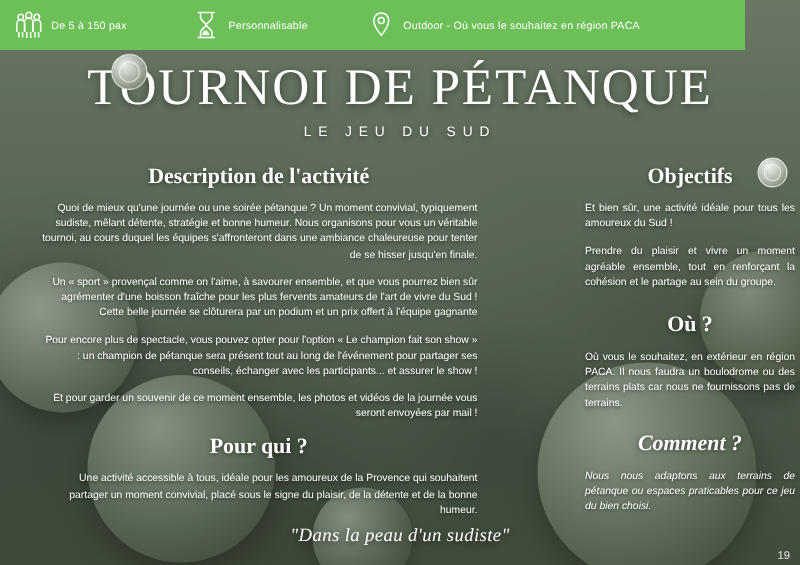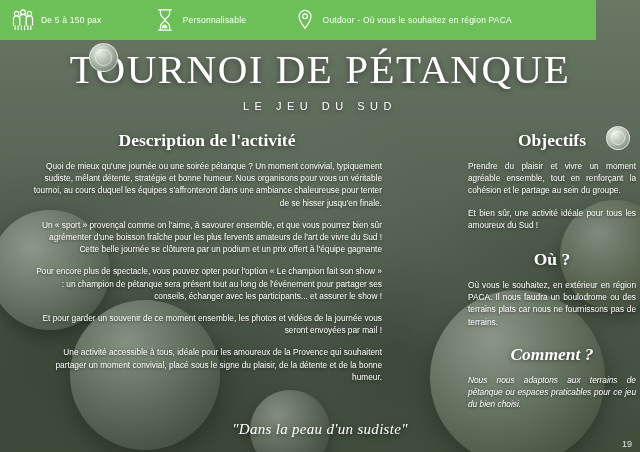--- a/index.html
+++ b/index.html
@@ -186,30 +186,31 @@
   <div class="col-left">
     <div class="sec-wrap">
       <h2 class="sec center">Description de l'activité</h2>
       <p class="body">Quoi de mieux qu'une journée ou une soirée pétanque ? Un moment convivial, typiquement sudiste, mêlant détente, stratégie et bonne humeur. Nous organisons pour vous un véritable tournoi, au cours duquel les équipes s'affronteront dans une ambiance chaleureuse pour tenter de se hisser jusqu'en finale.</p>
       <p class="body">Un « sport » provençal comme on l'aime, à savourer ensemble, et que vous pourrez bien sûr agrémenter d'une boisson fraîche pour les plus fervents amateurs de l'art de vivre du Sud ! Cette belle journée se clôturera par un podium et un prix offert à l'équipe gagnante</p>
       <p class="body">Pour encore plus de spectacle, vous pouvez opter pour l'option « Le champion fait son show » : un champion de pétanque sera présent tout au long de l'événement pour partager ses conseils, échanger avec les participants... et assurer le show !</p>
       <p class="body">Et pour garder un souvenir de ce moment ensemble, les photos et vidéos de la journée vous seront envoyées par mail !</p>
     </div>
 
     <div class="sec-wrap" style="margin-top:6px;">
+      <h2 class="sec center">Pour qui ?</h2>
       <p class="body">Une activité accessible à tous, idéale pour les amoureux de la Provence qui souhaitent partager un moment convivial, placé sous le signe du plaisir, de la détente et de la bonne humeur.</p>
     </div>
   </div>
 
   <div class="col-right">
     <div class="sec-wrap">
       <h2 class="sec">Objectifs</h2>
       <span class="ball-deco" style="right:6px;top:-4px;"></span>
+      <p class="body">Et bien sûr, une activité idéale pour tous les amoureux du Sud !</p>
       <p class="body">Prendre du plaisir et vivre un moment agréable ensemble, tout en renforçant la cohésion et le partage au sein du groupe.</p>
-      <p class="body">Et bien sûr, une activité idéale pour tous les amoureux du Sud !</p>
     </div>
 
     <div class="sec-wrap" style="margin-top:18px;">
       <h2 class="sec">Où ?</h2>
       <p class="body">Où vous le souhaitez, en extérieur en région PACA. Il nous faudra un boulodrome ou des terrains plats car nous ne fournissons pas de terrains.</p>
     </div>
 
     <div class="sec-wrap" style="margin-top:16px;font-style:italic;">
       <h2 class="sec">Comment ?</h2>
       <p class="body">Nous nous adaptons aux terrains de pétanque ou espaces praticables pour ce jeu du bien choisi.</p>

